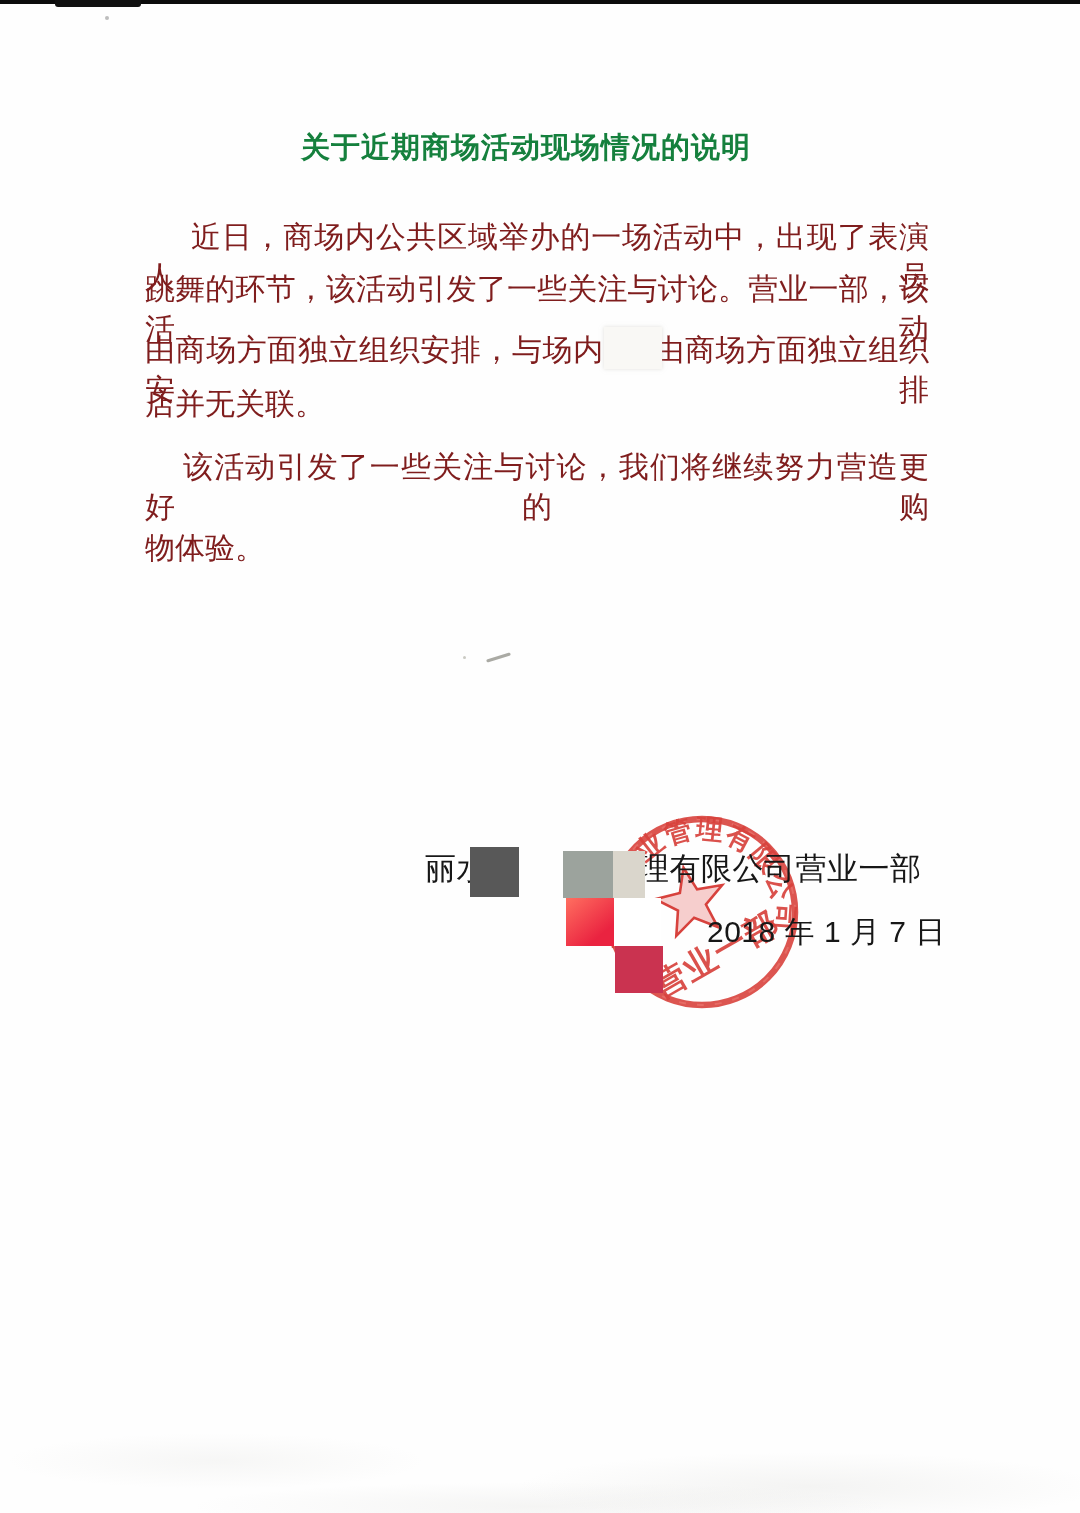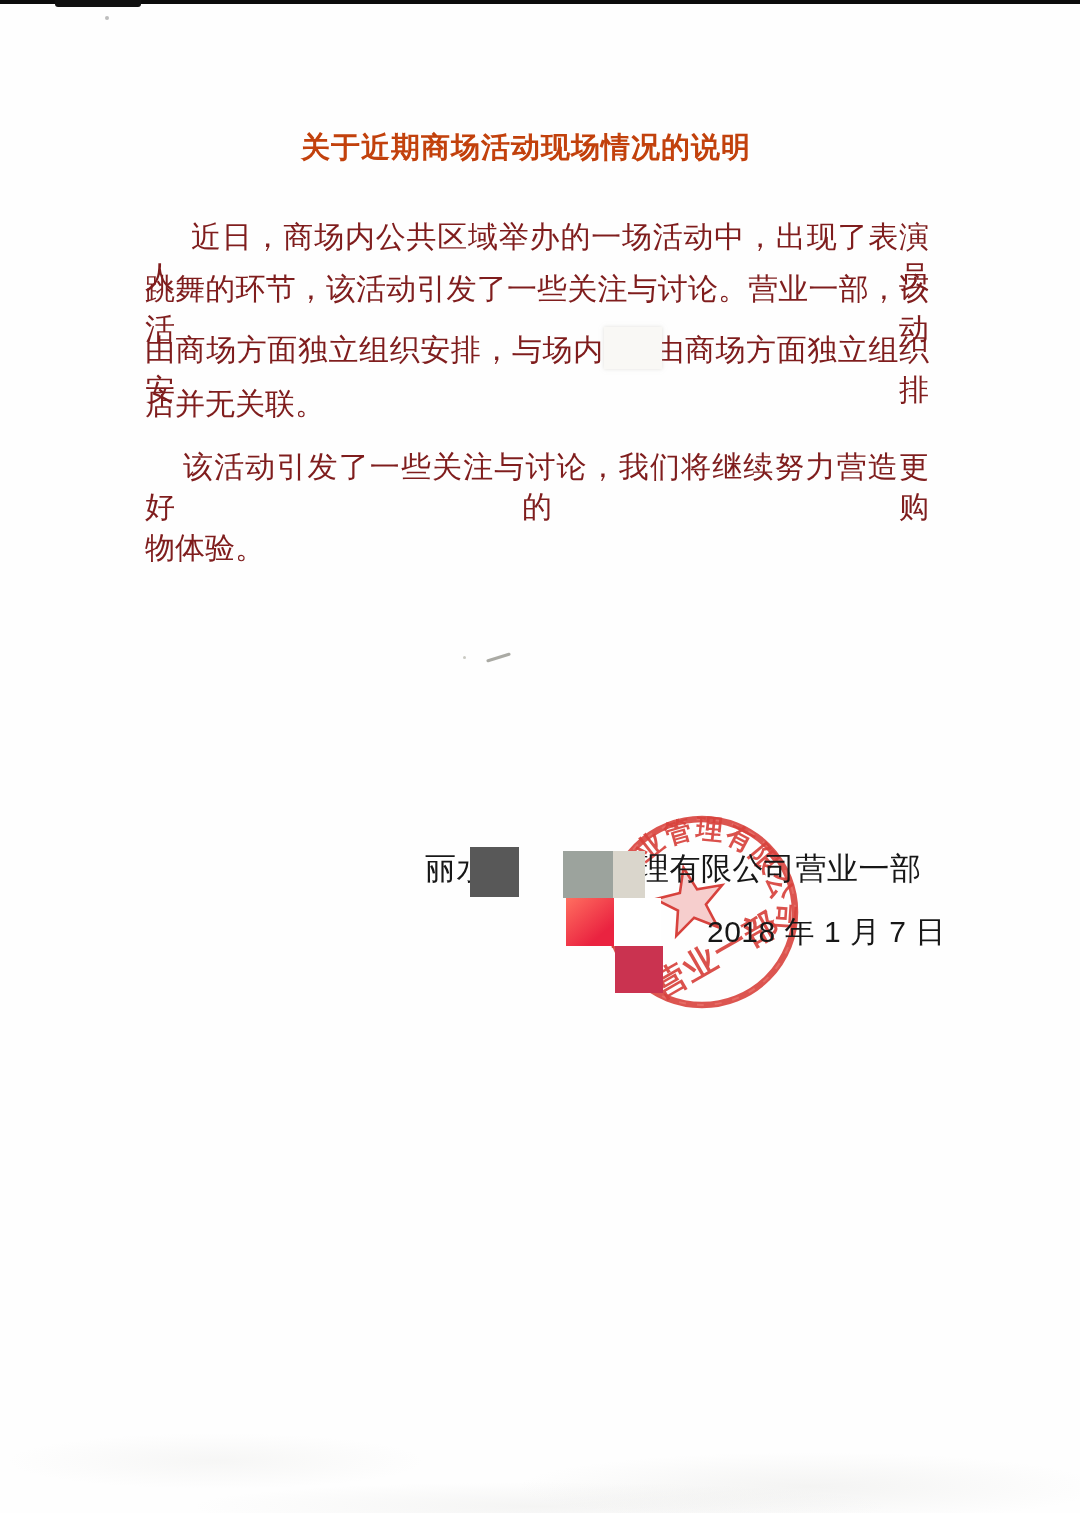--- a/index.html
+++ b/index.html
@@ -20,21 +20,21 @@
     position:absolute;left:0;bottom:0;width:100%;height:130px;
     background:
       radial-gradient(ellipse 300px 40px at 20% 60%, rgba(180,180,172,.10), transparent 70%),
       radial-gradient(ellipse 420px 50px at 75% 80%, rgba(170,170,162,.12), transparent 70%),
       radial-gradient(ellipse 500px 35px at 50% 95%, rgba(160,160,152,.10), transparent 70%);
     pointer-events:none;
   }
   .doc-title{
     position:absolute;top:128px;left:0;width:1052px;
     text-align:center;
-    font-size:29px;font-weight:bold;color:#c2410c;
+    font-size:29px;font-weight:bold;color:#15803d;
     letter-spacing:1px;
   }
   .bodyline{
     position:absolute;left:145px;width:784px;
     font-size:30px;line-height:40px;color:#7f1d1d;
     text-align:justify;
   }
   .bodyline.full{ text-align-last:justify; }
   .indent2{ text-indent:46px; }
   .indent1{ text-indent:38px; }

